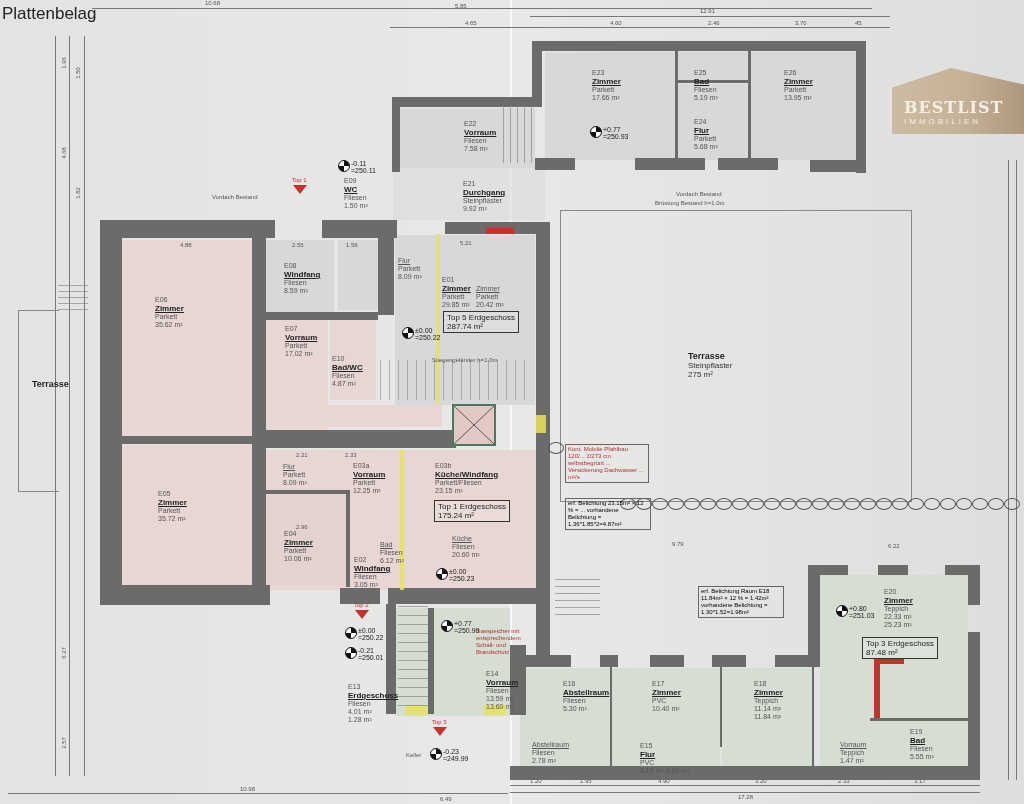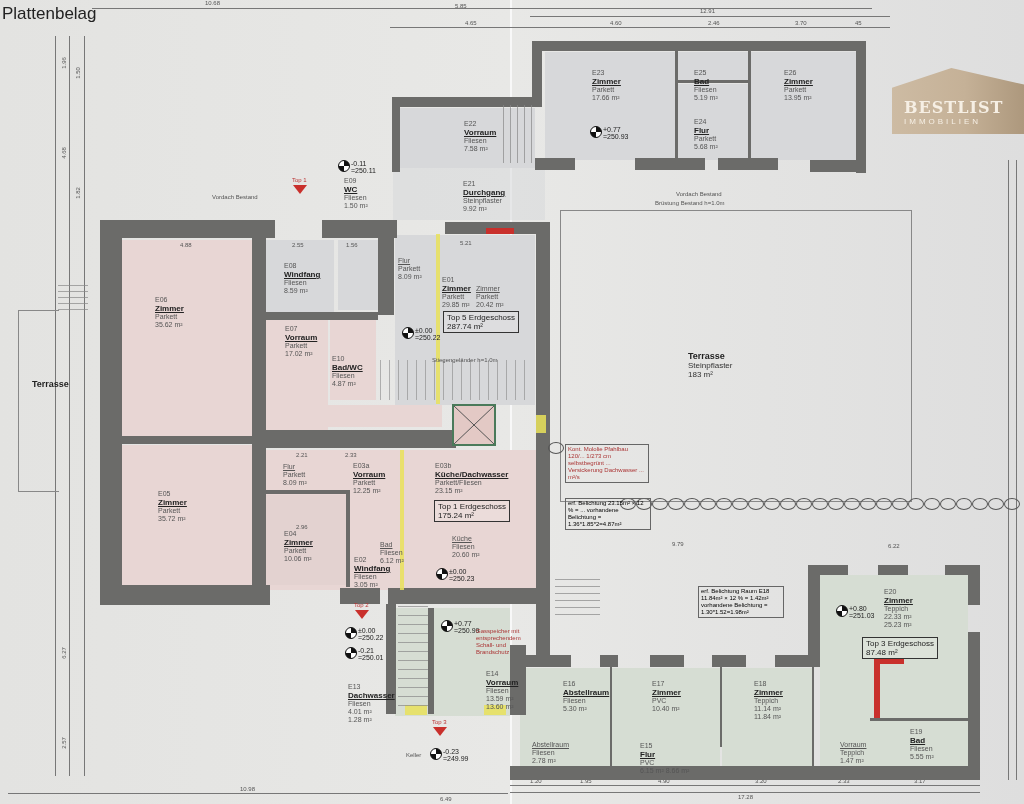--- a/index.html
+++ b/index.html
@@ -302,21 +302,21 @@
       <span class="ar">8.09 m²</span>
     </div>
   <div class="rlabel" style="left:353px;top:462px;">
       <span class="id">E03a</span>
       <span class="nm">Vorraum</span>
       <span class="fl">Parkett</span>
       <span class="ar">12.25 m²</span>
     </div>
   <div class="rlabel" style="left:435px;top:462px;">
       <span class="id">E03b</span>
-      <span class="nm">Küche/Dachwasser</span>
+      <span class="nm">Küche/Windfang</span>
       <span class="fl">Parkett/Fliesen</span>
       <span class="ar">23.15 m²</span>
     </div>
   <div class="rlabel" style="left:452px;top:534px;">
       <span class="nm" style="font-weight:normal;color:#555;font-size:7px;">Küche</span>
       <span class="fl">Fliesen</span>
       <span class="ar">20.60 m²</span>
     </div>
   <div class="rlabel" style="left:284px;top:530px;">
       <span class="id">E04</span>
@@ -330,21 +330,21 @@
       <span class="fl">Fliesen</span>
       <span class="ar">3.05 m²</span>
     </div>
   <div class="rlabel" style="left:380px;top:540px;">
       <span class="nm" style="font-weight:normal;color:#555;font-size:7px;">Bad</span>
       <span class="fl">Fliesen</span>
       <span class="ar">6.12 m²</span>
     </div>
   <div class="rlabel" style="left:348px;top:683px;">
       <span class="id">E13</span>
-      <span class="nm">Dachwasser</span>
+      <span class="nm">Erdgeschoss</span>
       <span class="fl">Fliesen</span>
       <span class="ar">4.01 m²</span>
       <span class="ar">1.28 m²</span>
     </div>
   <div class="rlabel" style="left:486px;top:670px;">
       <span class="id">E14</span>
       <span class="nm">Vorraum</span>
       <span class="fl">Fliesen</span>
       <span class="ar">13.59 m²</span>
       <span class="ar">13.60 m²</span>
@@ -404,21 +404,21 @@
     </div>
   <div class="topbox" style="left:434px;top:500px;">
       <div>Top 1 Erdgeschoss</div>
       <div>175.24 m²</div>
     </div>
   <div class="topbox" style="left:862px;top:637px;">
       <div>Top 3 Erdgeschoss</div>
       <div>87.48 m²</div>
     </div>
 
-  <div class="terr" style="left:688px;top:352px;"><b>Terrasse</b><br><span>Steinpflaster</span><br><span>183 m²</span></div>
+  <div class="terr" style="left:688px;top:352px;"><b>Terrasse</b><br><span>Steinpflaster</span><br><span>275 m²</span></div>
   <div class="terr" style="left:32px;top:380px;"><b>Terrasse</b></div>
 
   <div class="redtri" style="left:293px;top:185px;"></div>
   <div class="redlbl" style="left:292px;top:177px;">Top 1</div>
   <div class="redtri" style="left:355px;top:610px;"></div>
   <div class="redlbl" style="left:354px;top:602px;">Top 2</div>
   <div class="redtri" style="left:433px;top:727px;"></div>
   <div class="redlbl" style="left:432px;top:719px;">Top 3</div>
 
   <div class="marker" style="left:338px;top:160px;"></div>

